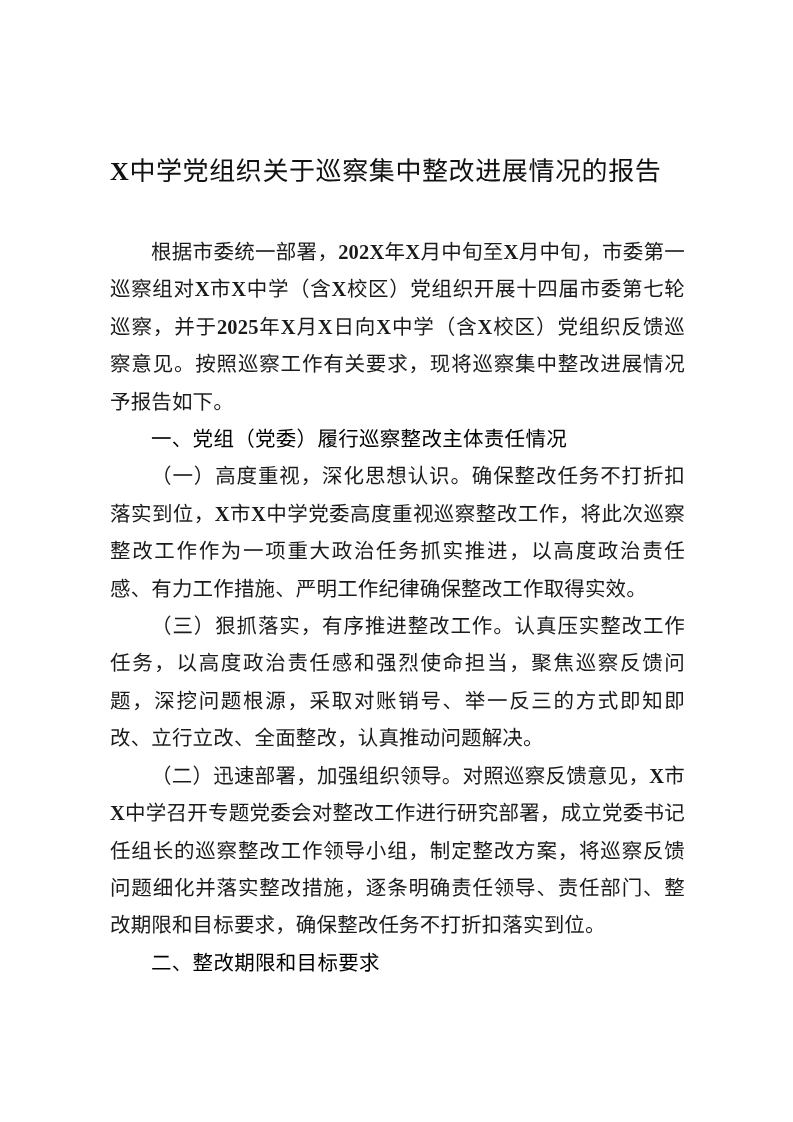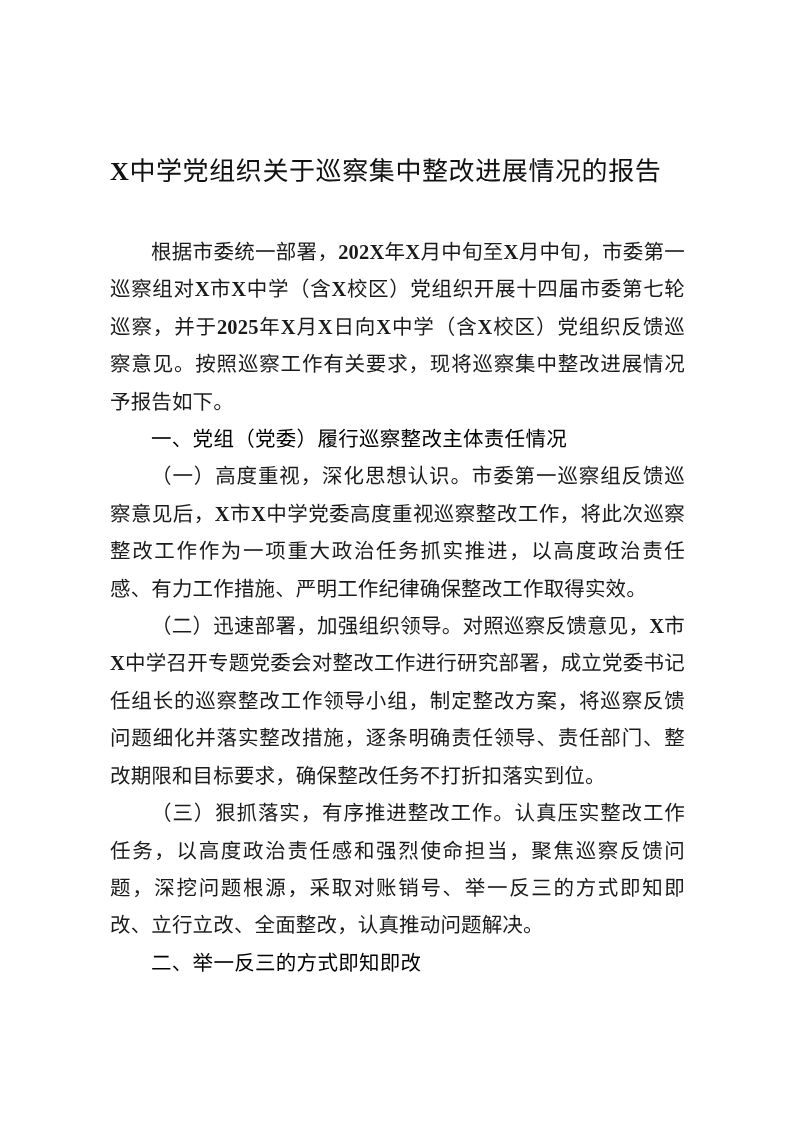--- a/index.html
+++ b/index.html
@@ -86,22 +86,22 @@
     <div class="title-spacer-top"></div>
 
     <h1 class="doc-title">X中学党组织关于巡察集中整改进展情况的报告</h1>
 
     <div class="title-spacer-bottom"></div>
 
     <p class="body-para">根据市委统一部署，202X年X月中旬至X月中旬，市委第一巡察组对X市X中学（含X校区）党组织开展十四届市委第七轮巡察，并于2025年X月X日向X中学（含X校区）党组织反馈巡察意见。按照巡察工作有关要求，现将巡察集中整改进展情况予报告如下。</p>
 
     <p class="section-head">一、党组（党委）履行巡察整改主体责任情况</p>
 
-    <p class="body-para">（一）高度重视，深化思想认识。市委第一巡察组反馈巡察意见后，X市X中学党委高度重视巡察整改工作，将此次巡察整改工作作为一项重大政治任务抓实推进，以高度政治责任感、有力工作措施、严明工作纪律确保整改工作取得实效。</p>
+    <p class="body-para">（一）高度重视，深化思想认识。确保整改任务不打折扣落实到位，X市X中学党委高度重视巡察整改工作，将此次巡察整改工作作为一项重大政治任务抓实推进，以高度政治责任感、有力工作措施、严明工作纪律确保整改工作取得实效。</p>
+
+    <p class="body-para">（三）狠抓落实，有序推进整改工作。认真压实整改工作任务，以高度政治责任感和强烈使命担当，聚焦巡察反馈问题，深挖问题根源，采取对账销号、举一反三的方式即知即改、立行立改、全面整改，认真推动问题解决。</p>
 
     <p class="body-para">（二）迅速部署，加强组织领导。对照巡察反馈意见，X市X中学召开专题党委会对整改工作进行研究部署，成立党委书记任组长的巡察整改工作领导小组，制定整改方案，将巡察反馈问题细化并落实整改措施，逐条明确责任领导、责任部门、整改期限和目标要求，确保整改任务不打折扣落实到位。</p>
 
-    <p class="body-para">（三）狠抓落实，有序推进整改工作。认真压实整改工作任务，以高度政治责任感和强烈使命担当，聚焦巡察反馈问题，深挖问题根源，采取对账销号、举一反三的方式即知即改、立行立改、全面整改，认真推动问题解决。</p>
-
-    <p class="section-head">二、举一反三的方式即知即改</p>
+    <p class="section-head">二、整改期限和目标要求</p>
 
   </div>
 </div>
 
 </body></html>

